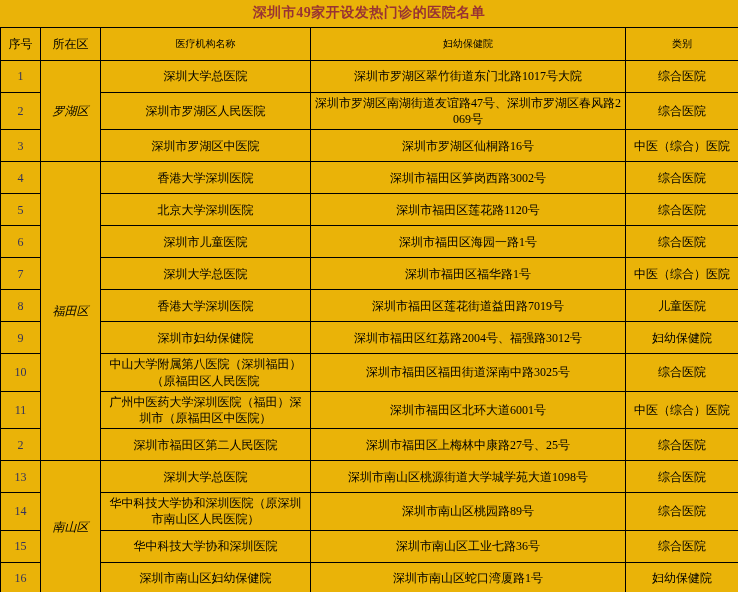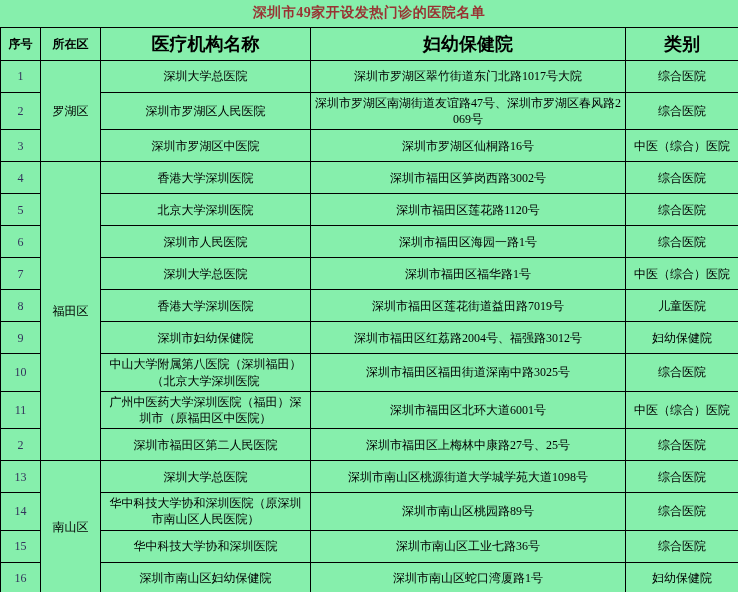--- a/index.html
+++ b/index.html
@@ -4,21 +4,21 @@
 <style>
   html, body {
     margin: 0;
     padding: 0;
     background: #ffffff;
   }
   .page {
     position: relative;
     width: 738px;
     height: 592px;
-    background: #86efac;
+    background: #eab308;
     overflow: hidden;
     font-family: "Liberation Serif", "DejaVu Serif", serif;
     color: #000000;
   }
   .title {
     height: 27px;
     line-height: 26px;
     text-align: center;
     font-size: 14px;
     font-weight: bold;
@@ -36,37 +36,38 @@
     text-align: center;
     vertical-align: middle;
     font-size: 12px;
     line-height: 1.35;
     padding: 2px 3px;
     word-break: break-all;
     overflow: hidden;
   }
   table.hospital-table th {
     height: 28px;
-    font-weight: bold;
-    font-size: 18px;
+    font-weight: normal;
+    font-size: 10px;
   }
   table.hospital-table th.small {
-    font-weight: bold;
+    font-weight: normal;
     font-size: 12px;
   }
   table.hospital-table td {
     height: 27px; 
   }
   td.no-cell {
     font-family: "Liberation Serif", "DejaVu Serif", serif;
     color: #33335c;
     font-size: 12px;
   }
   td.district-cell {
     font-size: 12px;
+    font-style: italic;
   }
 </style>
 </head>
 <body>
 
 <div class="page">
   <div class="title">深圳市49家开设发热门诊的医院名单</div>
 
   <table class="hospital-table">
     <colgroup>
@@ -113,21 +114,21 @@
           <td>综合医院</td>
         </tr>
         <tr>
           <td class="no-cell">5</td>
           <td>北京大学深圳医院</td>
           <td>深圳市福田区莲花路1120号</td>
           <td>综合医院</td>
         </tr>
         <tr>
           <td class="no-cell">6</td>
-          <td>深圳市人民医院</td>
+          <td>深圳市儿童医院</td>
           <td>深圳市福田区海园一路1号</td>
           <td>综合医院</td>
         </tr>
         <tr>
           <td class="no-cell">7</td>
           <td>深圳大学总医院</td>
           <td>深圳市福田区福华路1号</td>
           <td>中医（综合）医院</td>
         </tr>
         <tr>
@@ -137,21 +138,21 @@
           <td>儿童医院</td>
         </tr>
         <tr>
           <td class="no-cell">9</td>
           <td>深圳市妇幼保健院</td>
           <td>深圳市福田区红荔路2004号、福强路3012号</td>
           <td>妇幼保健院</td>
         </tr>
         <tr>
           <td class="no-cell">10</td>
-          <td>中山大学附属第八医院（深圳福田）（北京大学深圳医院</td>
+          <td>中山大学附属第八医院（深圳福田）（原福田区人民医院</td>
           <td>深圳市福田区福田街道深南中路3025号</td>
           <td>综合医院</td>
         </tr>
         <tr>
           <td class="no-cell">11</td>
           <td>广州中医药大学深圳医院（福田）深圳市（原福田区中医院）</td>
           <td>深圳市福田区北环大道6001号</td>
           <td>中医（综合）医院</td>
         </tr>
         <tr>

